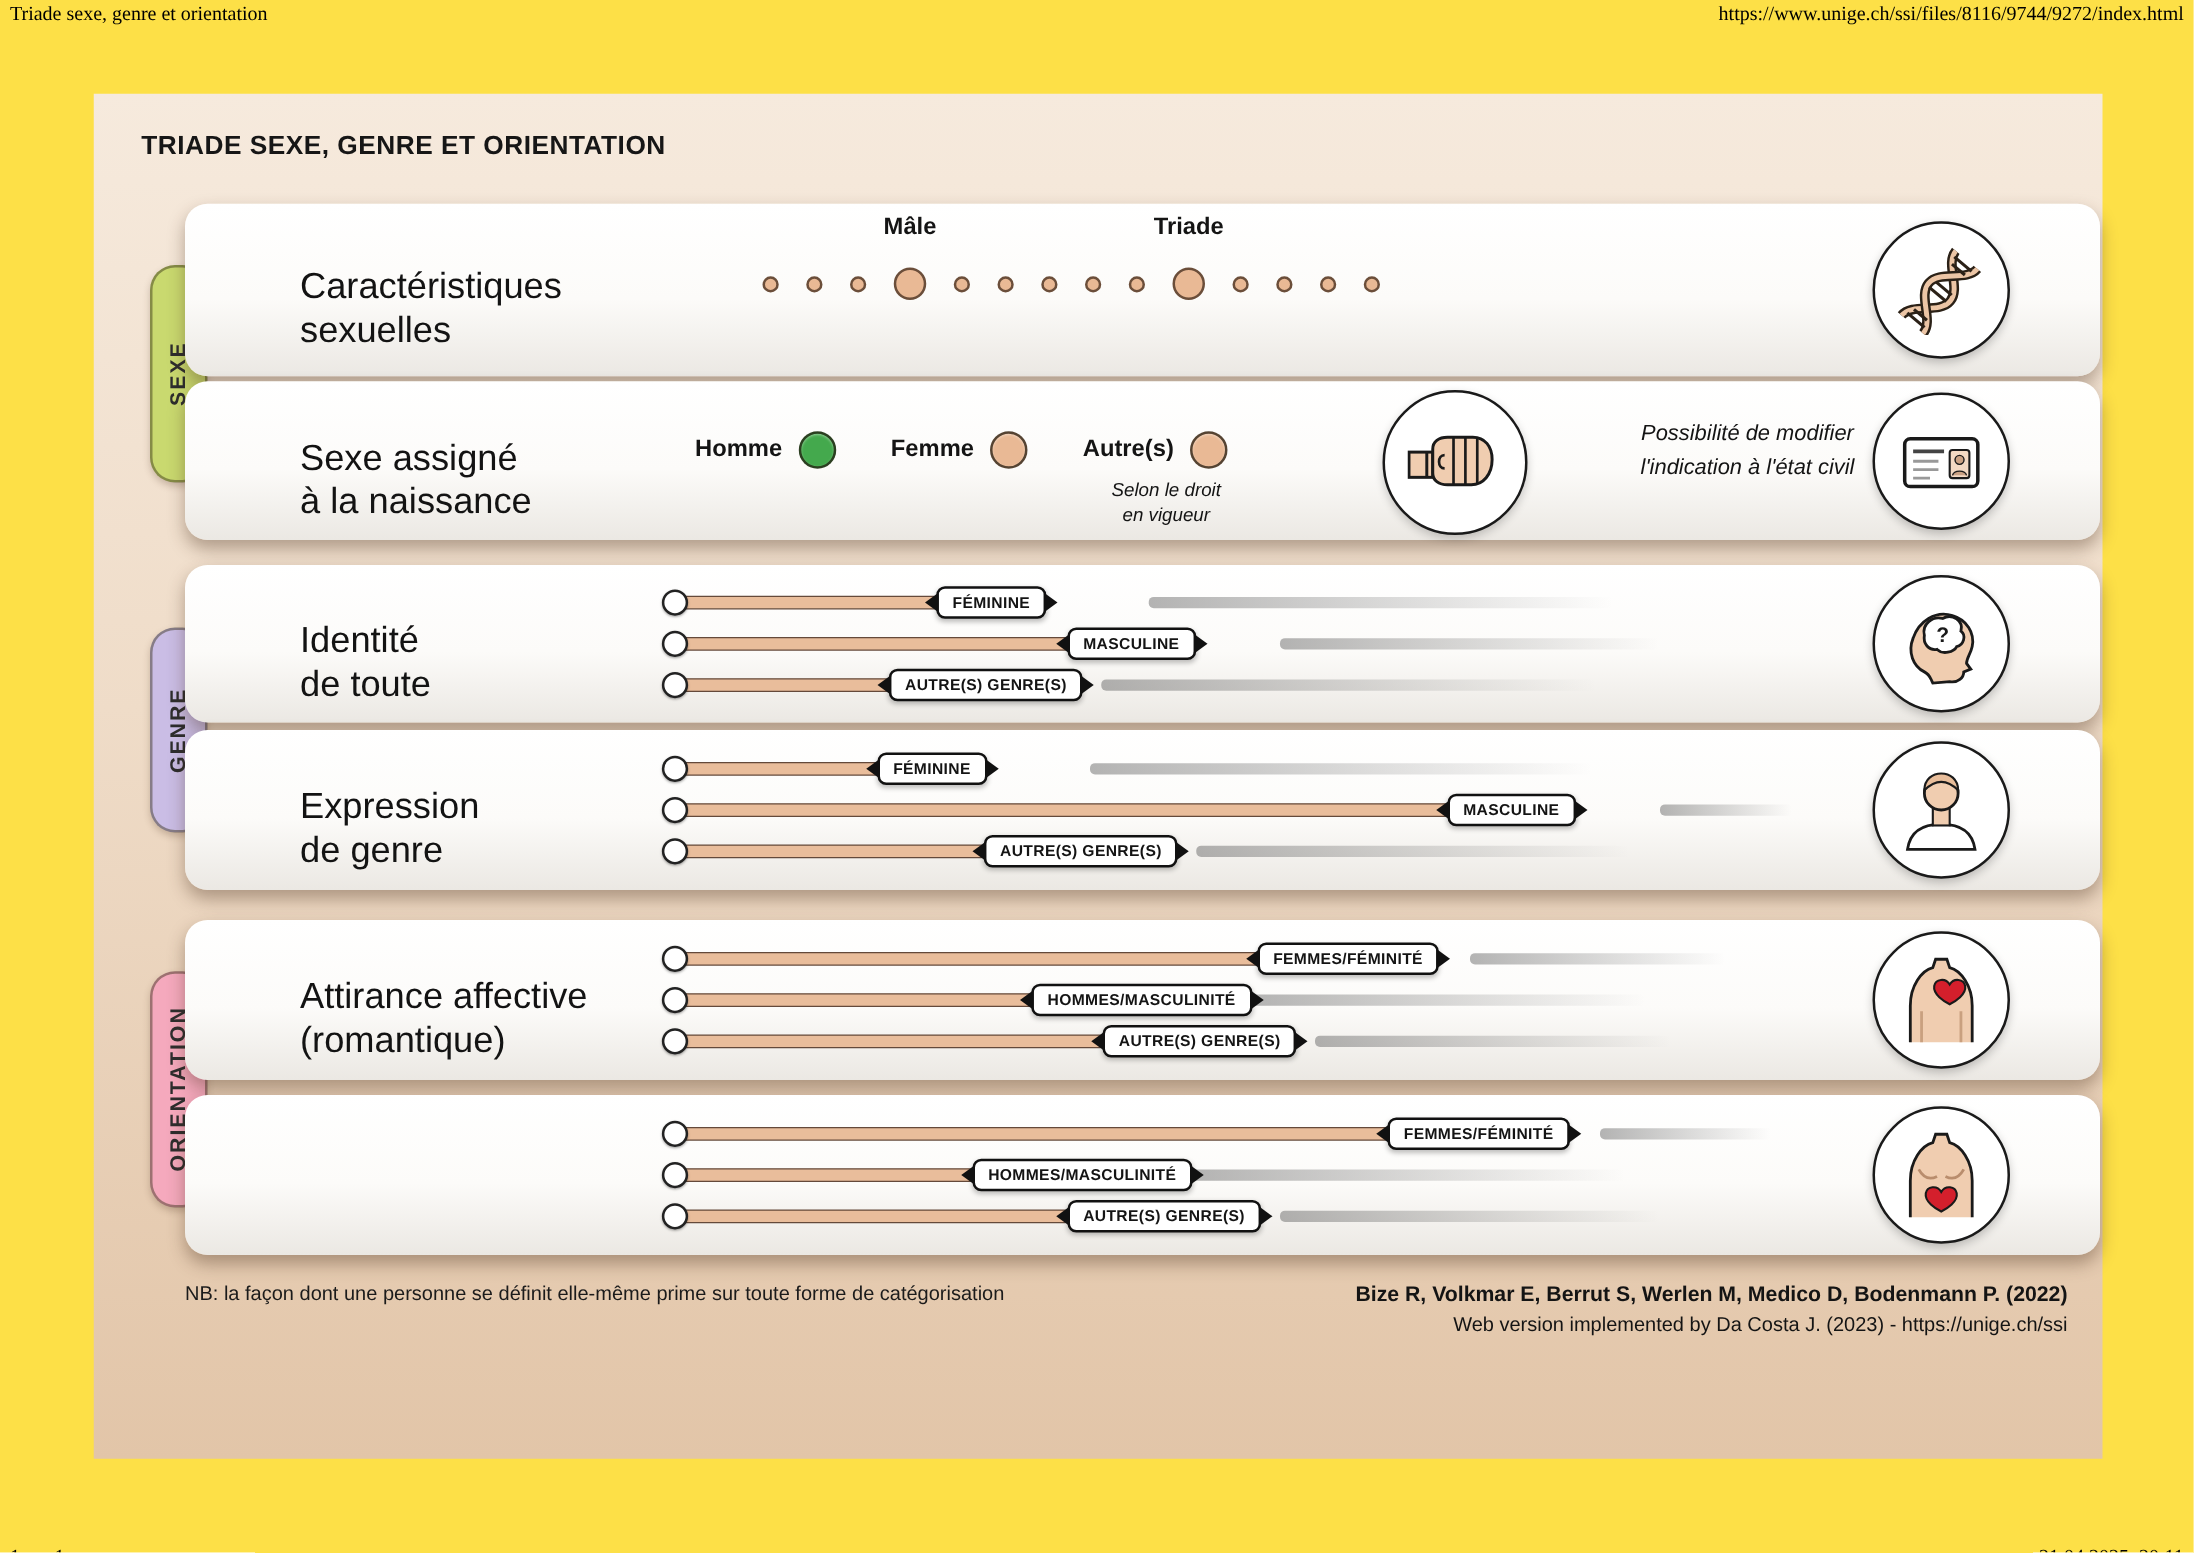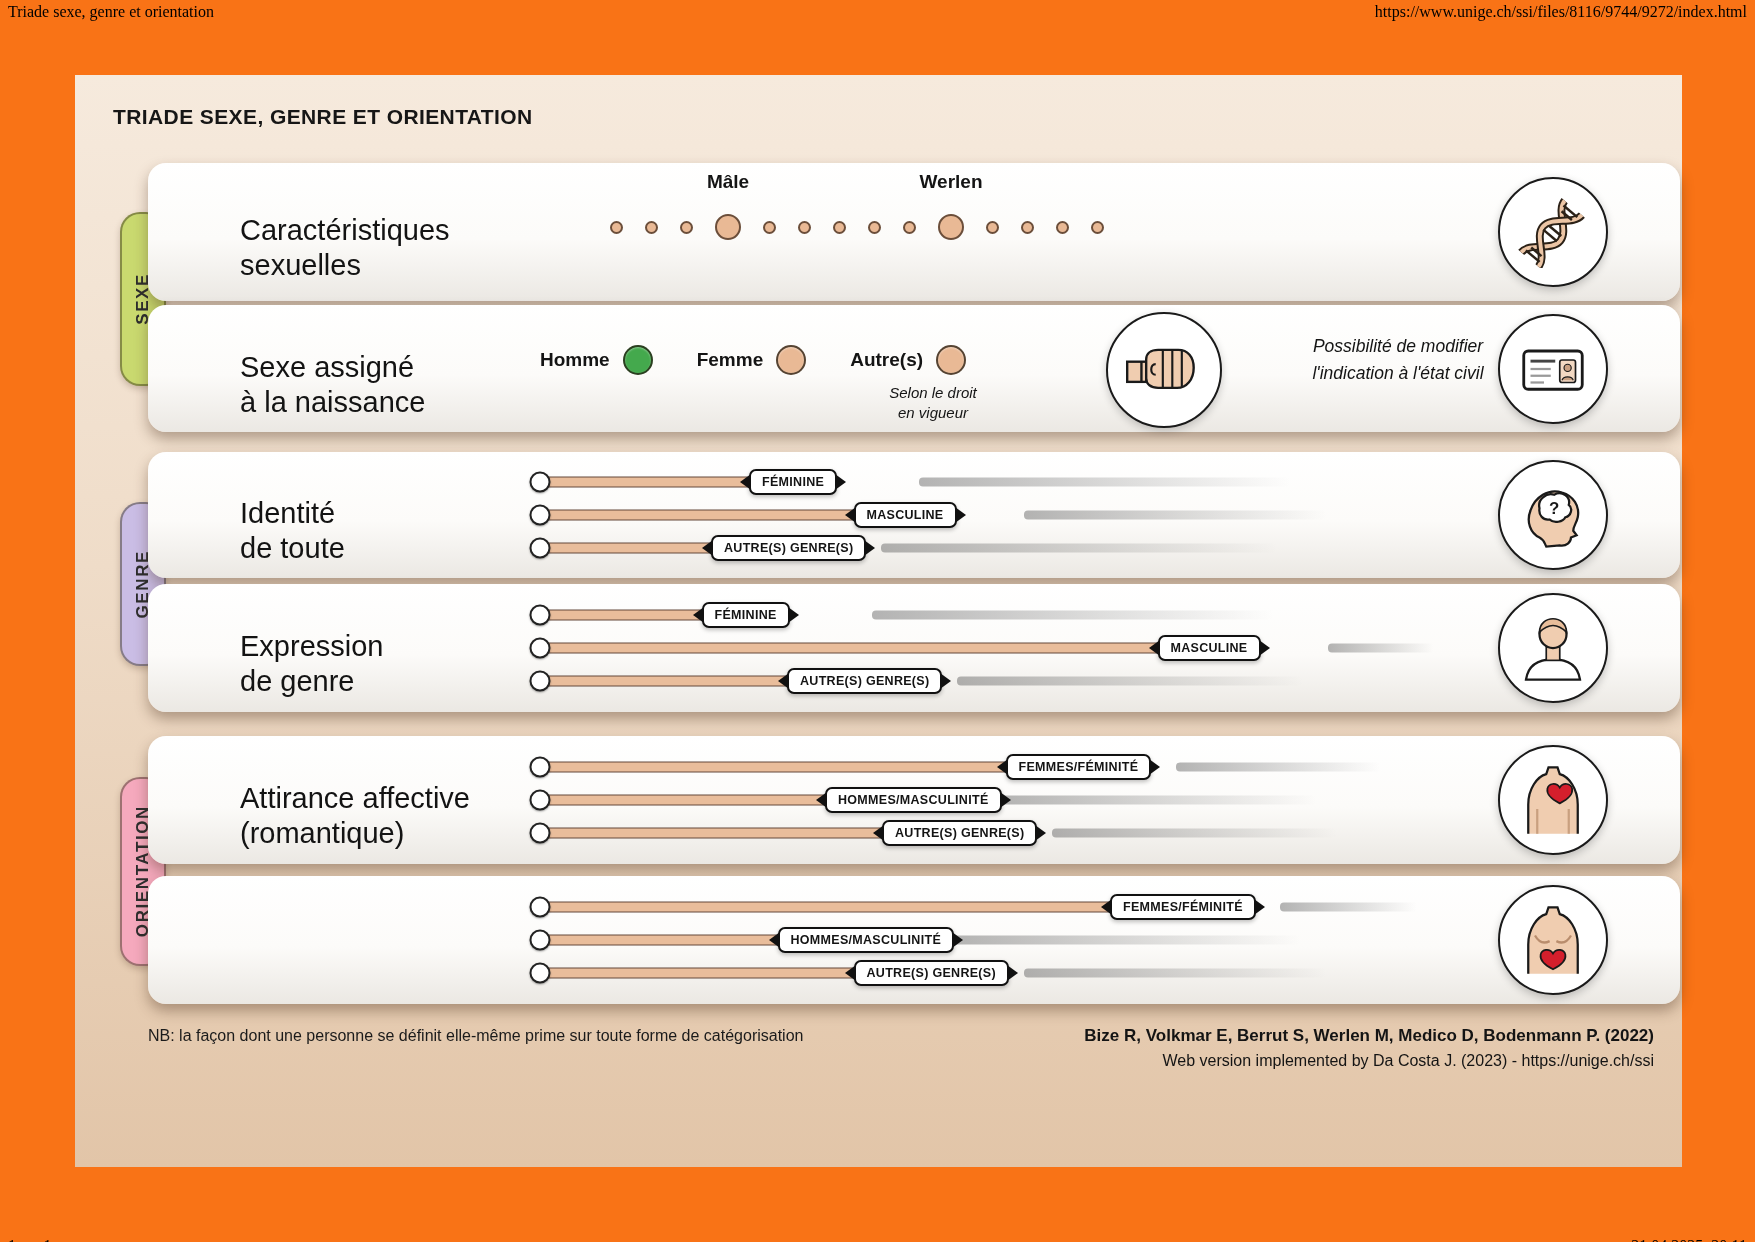--- a/index.html
+++ b/index.html
@@ -1,16 +1,16 @@
 <!DOCTYPE html>
 <html lang="fr"><head>
 <meta charset="utf-8">
 <style>
   html,body{margin:0;padding:0;background:#fff;}
-  .screen{position:relative;width:1755px;height:1242px;background:#f97316;overflow:hidden;
+  .screen{position:relative;width:1755px;height:1242px;background:#fde047;overflow:hidden;
           font-family:"Liberation Sans",sans-serif;color:#141414;}
 
   
   .pg-head,.pg-foot{position:absolute;left:0;width:100%;font-family:"Liberation Serif",serif;
           font-size:16px;color:#000;}
   .pg-head{top:3px;}
   .pg-foot{bottom:5px;}
   .pg-left{position:absolute;left:8px;white-space:nowrap;}
   .pg-right{position:absolute;right:8px;white-space:nowrap;}
 
@@ -114,21 +114,21 @@
       <span>GENRE</span>
     </div>
   <div class="pill" style="top: 777px; height: 185px; background: rgb(245, 169, 189);">
       <span>ORIENTATION</span>
     </div>
 
   <section class="panel" style="top:163px;height:138px">
     <h2 class="row-title">Caractéristiques
 sexuelles</h2>
     <div class="dot-label" style="left:580px;top:8px">Mâle</div>
-    <div class="dot-label" style="left:803px;top:8px">Werlen</div>
+    <div class="dot-label" style="left:803px;top:8px">Triade</div>
     <div class="dots" style="left:462px;top:50px">
         <span class="dot" style="width: 13px; height: 13px;"></span>
         <span class="dot" style="width: 13px; height: 13px;"></span>
         <span class="dot" style="width: 13px; height: 13px;"></span>
         <span class="dot" style="width: 26px; height: 26px;"></span>
         <span class="dot" style="width: 13px; height: 13px;"></span>
         <span class="dot" style="width: 13px; height: 13px;"></span>
         <span class="dot" style="width: 13px; height: 13px;"></span>
         <span class="dot" style="width: 13px; height: 13px;"></span>
         <span class="dot" style="width: 13px; height: 13px;"></span>
@@ -154,21 +154,21 @@
             <line x1="24" y1="60" x2="40" y2="60"></line>
           </g>
         </g>
       </svg>
     </div>
   </section>
 
   <section class="panel" style="top:305px;height:127px">
     <h2 class="row-title">Sexe assigné
 à la naissance</h2>
-    <div class="options" style="left:392px;top:40px">
+    <div class="options" style="left:408px;top:40px">
       <div class="option">
         <span class="opt-label">Homme</span>
         <span class="opt-circle" style="background: rgb(68, 169, 77);"></span>
       </div>
       <div class="option">
         <span class="opt-label">Femme</span>
         <span class="opt-circle" style="background: rgb(233, 185, 149);"></span>
       </div>
       <div class="option">
         <span class="opt-label">Autre(s)</span>

